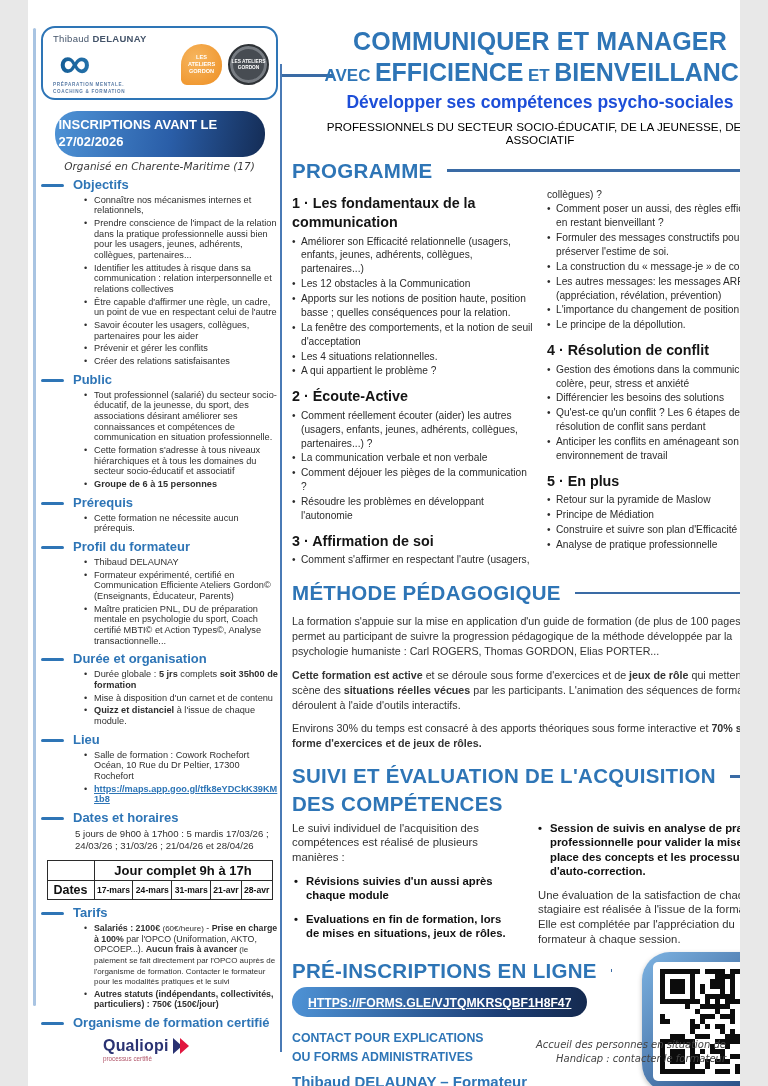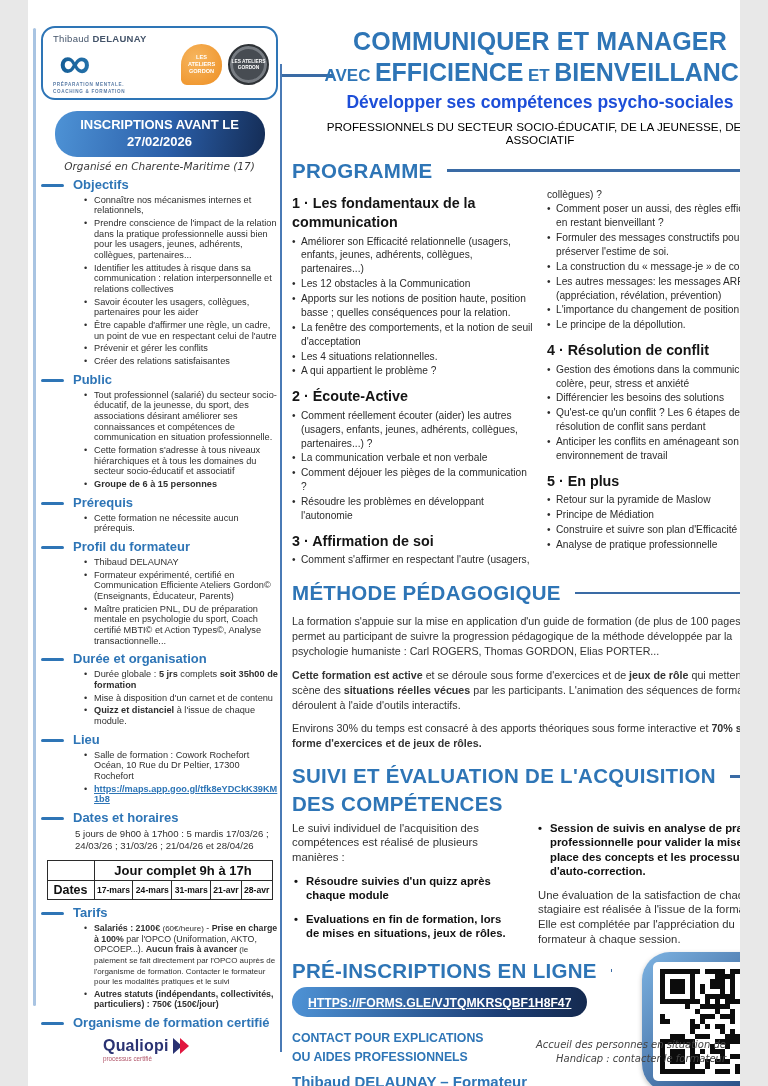--- a/index.html
+++ b/index.html
@@ -25,21 +25,21 @@
   .badges{position:absolute;right:7px;top:16px;display:flex;gap:6px;align-items:center}
   .badge-orange{width:41px;height:41px;border-radius:50% 50% 46% 14%;
                 background:radial-gradient(circle at 35% 35%,#f6b55e,#ee8f23);
                 color:#fff;font-size:5.6px;font-weight:800;display:flex;align-items:center;justify-content:center;
                 text-align:center;line-height:1.25;padding:2px;box-sizing:border-box}
   .badge-dark{width:41px;height:41px;border-radius:50%;background:#474c52;border:2px solid #2f3337;
               box-shadow:inset 0 0 0 3px #777c82;color:#fff;font-size:4.8px;font-weight:700;
               display:flex;align-items:center;justify-content:center;text-align:center;line-height:1.25;box-sizing:border-box}
   .insc-btn{margin:11px auto 3px;width:202px;border-radius:22px;cursor:pointer;
             background:linear-gradient(100deg,#4e93d6 0%,#2a5ea8 55%,#142c55 100%);
-            color:#fff;text-align:center;font-weight:800;font-size:13px;padding:6px 4px;line-height:1.3}
+            color:#fff;font-weight:800;font-size:13px;padding:6px 4px;line-height:1.3}
   .organised{text-align:center;font-style:italic;font-size:10.5px;color:#3a3a3a;margin-bottom:2px;font-family:"DejaVu Sans",sans-serif}
 
   .sb-section{margin-top:6px}
   .sb-head{display:flex;align-items:center;gap:9px}
   .dash{width:23px;height:3px;background:#2e75b6;border-radius:2px;flex:none}
   .sb-title{color:#2e75b6;font-size:13px;font-weight:800;line-height:1.15}
   .sb-list{margin:2px 0 0 42px;padding:0;list-style:none}
   .sb-list li{font-size:9.2px;line-height:1.16;color:#2f2f2f;margin-bottom:2px;position:relative;padding-left:11px}
   .sb-list li::before{content:"\2022";position:absolute;left:1px}
   .sb-text{margin-left:34px;font-size:9.6px;line-height:1.22;color:#2f2f2f;margin-top:2px}
@@ -143,22 +143,22 @@
 
     <div class="sb-section">
       <div class="sb-head">
           <span class="dash"></span>
           <span class="sb-title">Objectifs</span>
         </div>
       <ul class="sb-list">
           <li>Connaître nos mécanismes internes et relationnels,</li>
           <li>Prendre conscience de l'impact de la relation dans la pratique professionnelle aussi bien pour les usagers, jeunes, adhérents, collègues, partenaires...</li>
           <li>Identifier les attitudes à risque dans sa communication : relation interpersonnelle et relations collectives</li>
+          <li>Être capable d'affirmer une règle, un cadre, un point de vue en respectant celui de l'autre</li>
           <li>Savoir écouter les usagers, collègues, partenaires pour les aider</li>
-          <li>Être capable d'affirmer une règle, un cadre, un point de vue en respectant celui de l'autre</li>
           <li>Prévenir et gérer les conflits</li>
           <li>Créer des relations satisfaisantes</li>
         </ul>
     </div>
 
     <div class="sb-section">
       <div class="sb-head">
           <span class="dash"></span>
           <span class="sb-title">Public</span>
         </div>
@@ -356,42 +356,42 @@
     <div class="h-row">
       <span class="h-txt">SUIVI ET ÉVALUATION DE L'ACQUISITION</span>
       <span class="h-rule"></span>
     </div>
     <div class="h-txt" style="margin-top:2px">DES COMPÉTENCES</div>
 
     <div class="suivi-grid">
       <div class="s-left">
         <div class="s-intro">Le suivi individuel de l'acquisition des compétences est réalisé de plusieurs manières :</div>
         <ul class="s-list">
-            <li>Résoudre suivies d'un quizz après chaque module</li>
+            <li>Révisions suivies d'un aussi après chaque module</li>
             <li>Evaluations en fin de formation, lors de mises en situations, jeux de rôles.</li>
           </ul>
       </div>
       <div class="s-right">
         <div class="s-bullet">Session de suivis en analyse de pratique professionnelle pour valider la mise en place des concepts et les processus d'auto-correction.</div>
         <div class="s-para">Une évaluation de la satisfaction de chaque stagiaire est réalisée à l'issue de la formation. Elle est complétée par l'appréciation du formateur à chaque session.</div>
       </div>
     </div>
 
     <div class="bottom">
       <div class="bottom-left">
         <div class="h-row" style="margin-top:6px">
           <span class="h-txt">PRÉ-INSCRIPTIONS EN LIGNE</span>
           <span class="h-rule"></span>
         </div>
         <div class="pill">
           <a>HTTPS://FORMS.GLE/VJTQMKRSQBF1H8F47</a>
         </div>
         <div class="contact-head">
           <div>CONTACT POUR EXPLICATIONS</div>
-          <div>OU AIDES PROFESSIONNELS</div>
+          <div>OU FORMS ADMINISTRATIVES</div>
         </div>
         <div class="c-name">Thibaud DELAUNAY – Formateur</div>
         
         
         
         
       </div>
       <div class="qr-box">
         <div class="qr-inner">
           <div class="qr-grid">

